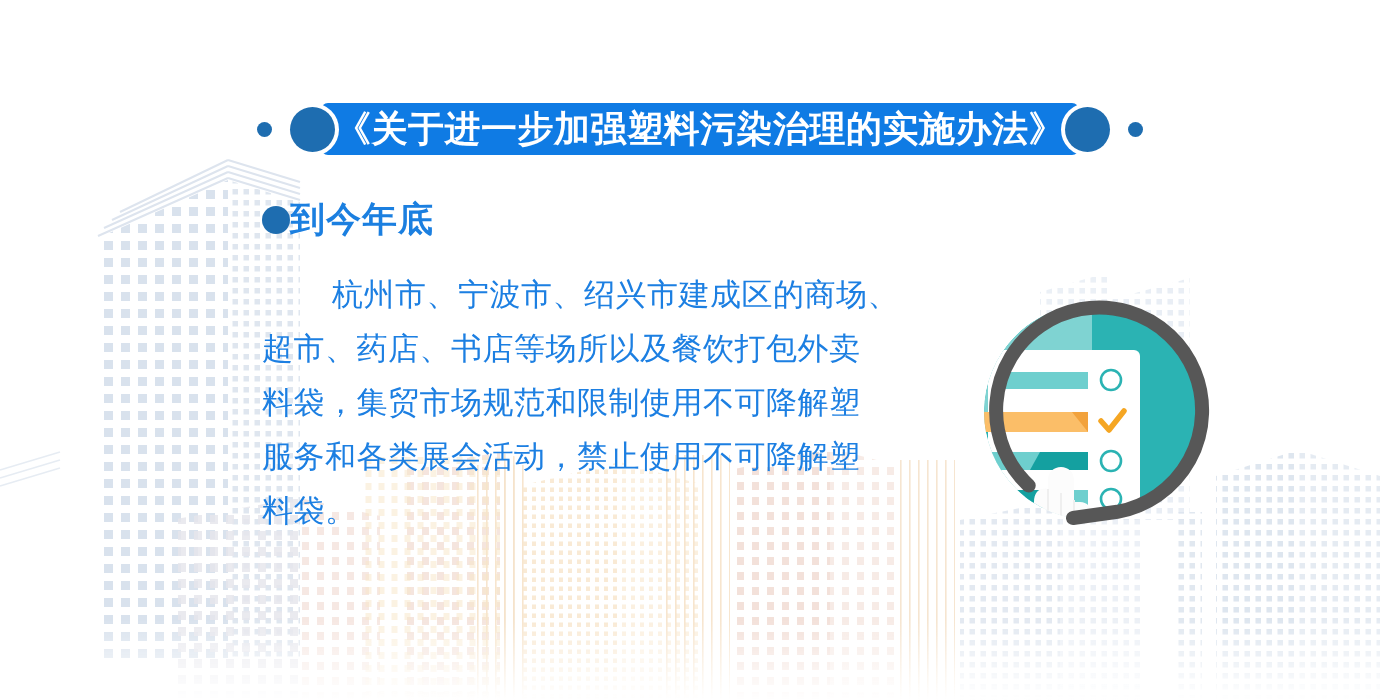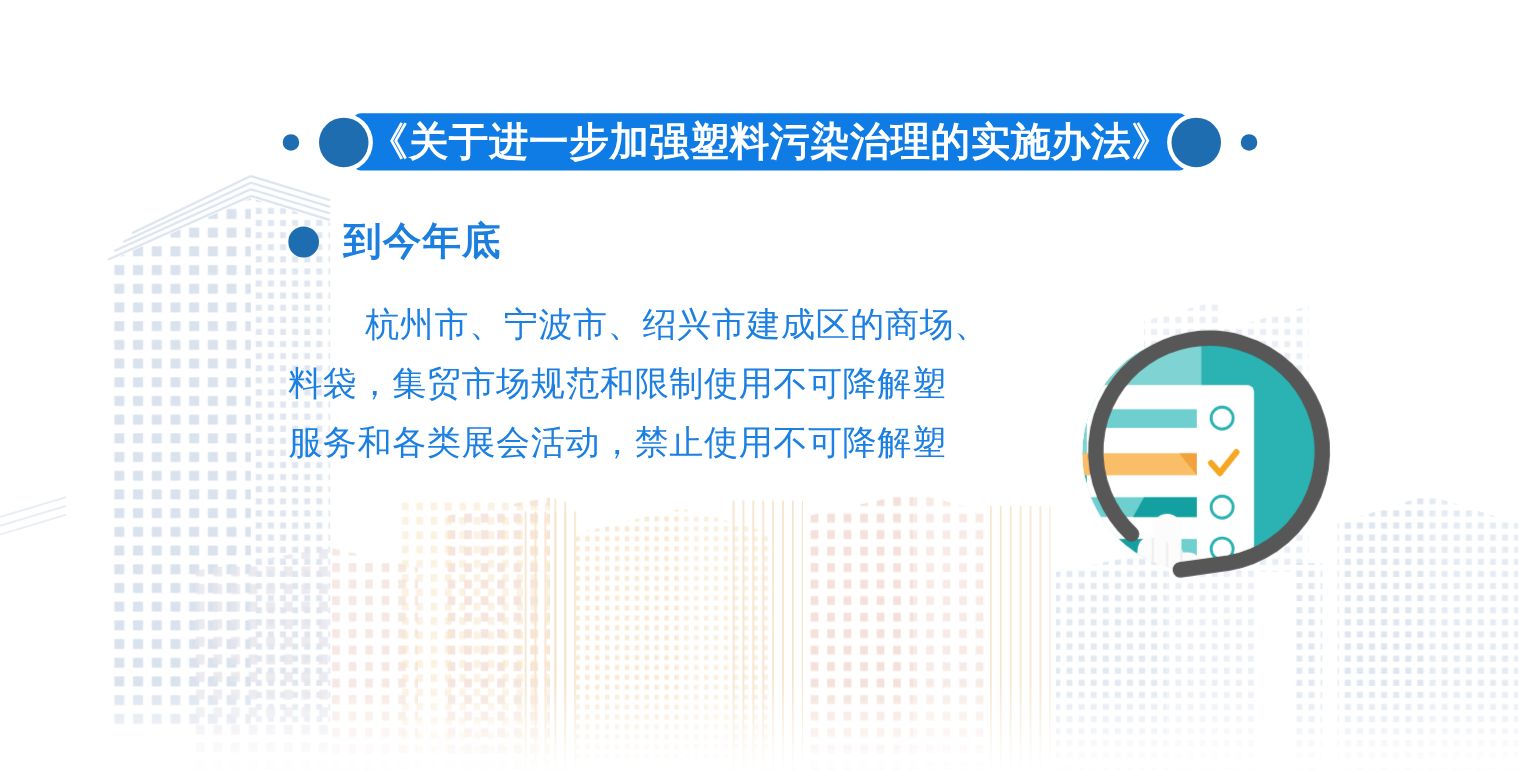--- a/index.html
+++ b/index.html
@@ -72,21 +72,20 @@
     white-space: nowrap;
   }
 
   
   .subtitle-row {
     position: absolute;
     left: 262px;
     top: 196px;
     display: flex;
     align-items: center;
-    gap: 22px;
   }
   .sub-bullet {
     width: 28px; height: 28px;
     border-radius: 50%;
     background: #1E6DB0;
     flex: none;
   }
   .subtitle-text {
     color: #1B7FE0;
     font-size: 35px;
@@ -262,22 +261,24 @@
     <span class="dot dot-sm"></span>
   </div>
 
   <div class="subtitle-row">
     <span class="sub-bullet"></span>
     <span class="subtitle-text">到今年底</span>
   </div>
 
   <div class="body-block">
     <div class="body-line indent">杭州市、宁波市、绍兴市建成区的商场、</div>
+    <div class="body-line">超市、药店、书店等场所以及餐饮打包外卖</div>
     <div class="body-line">料袋，集贸市场规范和限制使用不可降解塑</div>
     <div class="body-line">服务和各类展会活动，禁止使用不可降解塑</div>
+    <div class="body-line">料袋。</div>
   </div>
 
   <div class="illus">
     <svg viewBox="0 0 248 248" width="248" height="248" xmlns="http://www.w3.org/2000/svg">
       <defs>
         <clipPath id="innerClip">
           <circle cx="124" cy="124" r="108"></circle>
         </clipPath>
       </defs>
 

